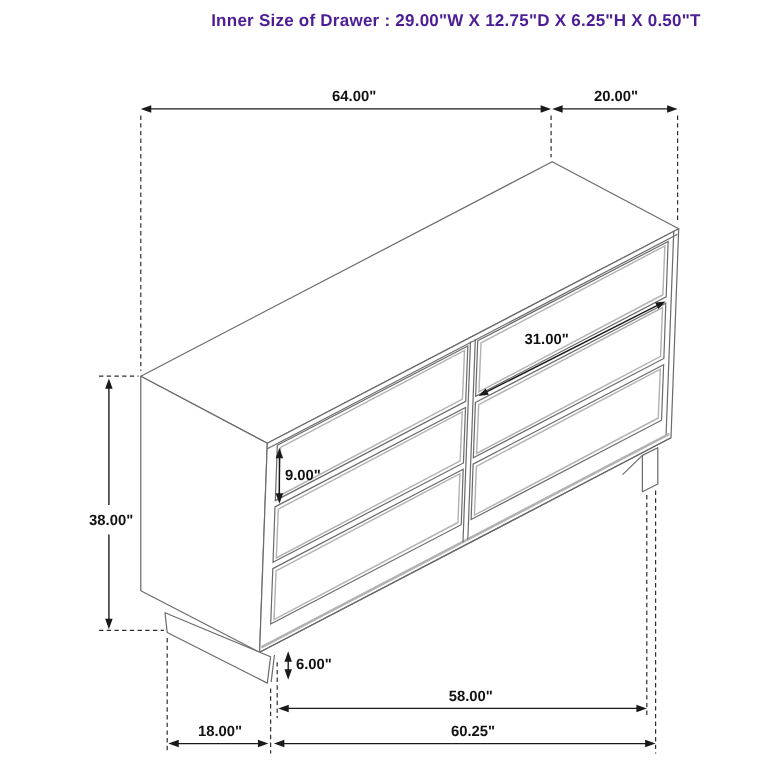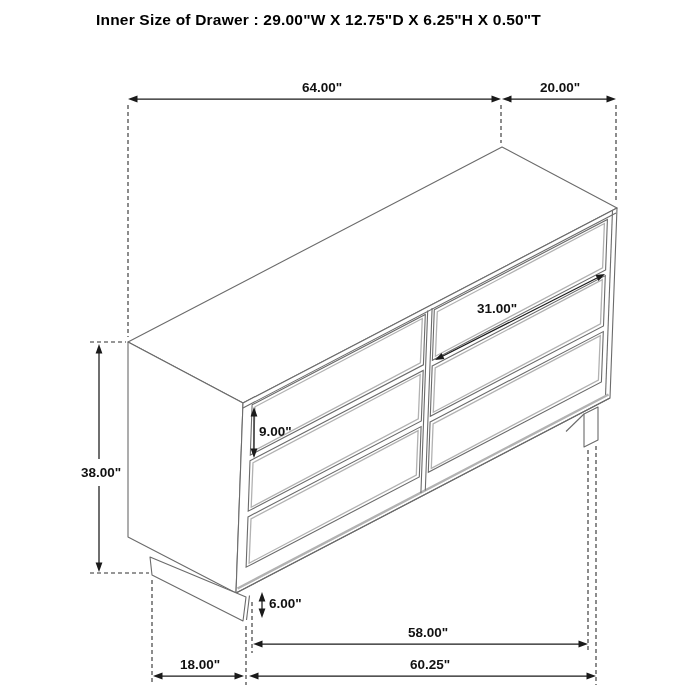--- a/index.html
+++ b/index.html
@@ -1,22 +1,22 @@
 <!DOCTYPE html>
 <html><head>
 <meta charset="utf-8">
 <style>
   html,body{margin:0;padding:0;background:#ffffff;}
   .stage{
     position:relative;width:700px;height:700px;background:#ffffff;
     font-family:"Liberation Sans",sans-serif;overflow:hidden;
   }
   .title{
-    position:absolute;top:11px;left:0;width:637px;text-align:center;
-    font-size:15.5px;font-weight:bold;color:#000000;letter-spacing:0.2px;
+    position:absolute;top:11px;left:0;width:637px;text-align:right;
+    font-size:15.5px;font-weight:bold;color:#4c1d95;letter-spacing:0.2px;
   }
   svg{position:absolute;left:0;top:0;}
   .face{fill:#ffffff;stroke:#6b6b6b;stroke-width:1.1;stroke-linejoin:round;}
   .edge{stroke:#6b6b6b;stroke-width:1.1;fill:none;}
   .bevel{stroke:#b2b2b2;stroke-width:1.3;fill:none;}
   .thickedge{stroke:#b2b2b2;stroke-width:2.4;fill:none;}
   .dline{stroke:#1a1a1a;stroke-width:1.25;fill:none;}
   .ahead{fill:#1a1a1a;stroke:none;}
   .dash{stroke:#2f2f2f;stroke-width:1.1;fill:none;stroke-dasharray:4 3;}
   .dim-label{font-family:"Liberation Sans",sans-serif;font-size:13.5px;font-weight:bold;fill:#111;}

